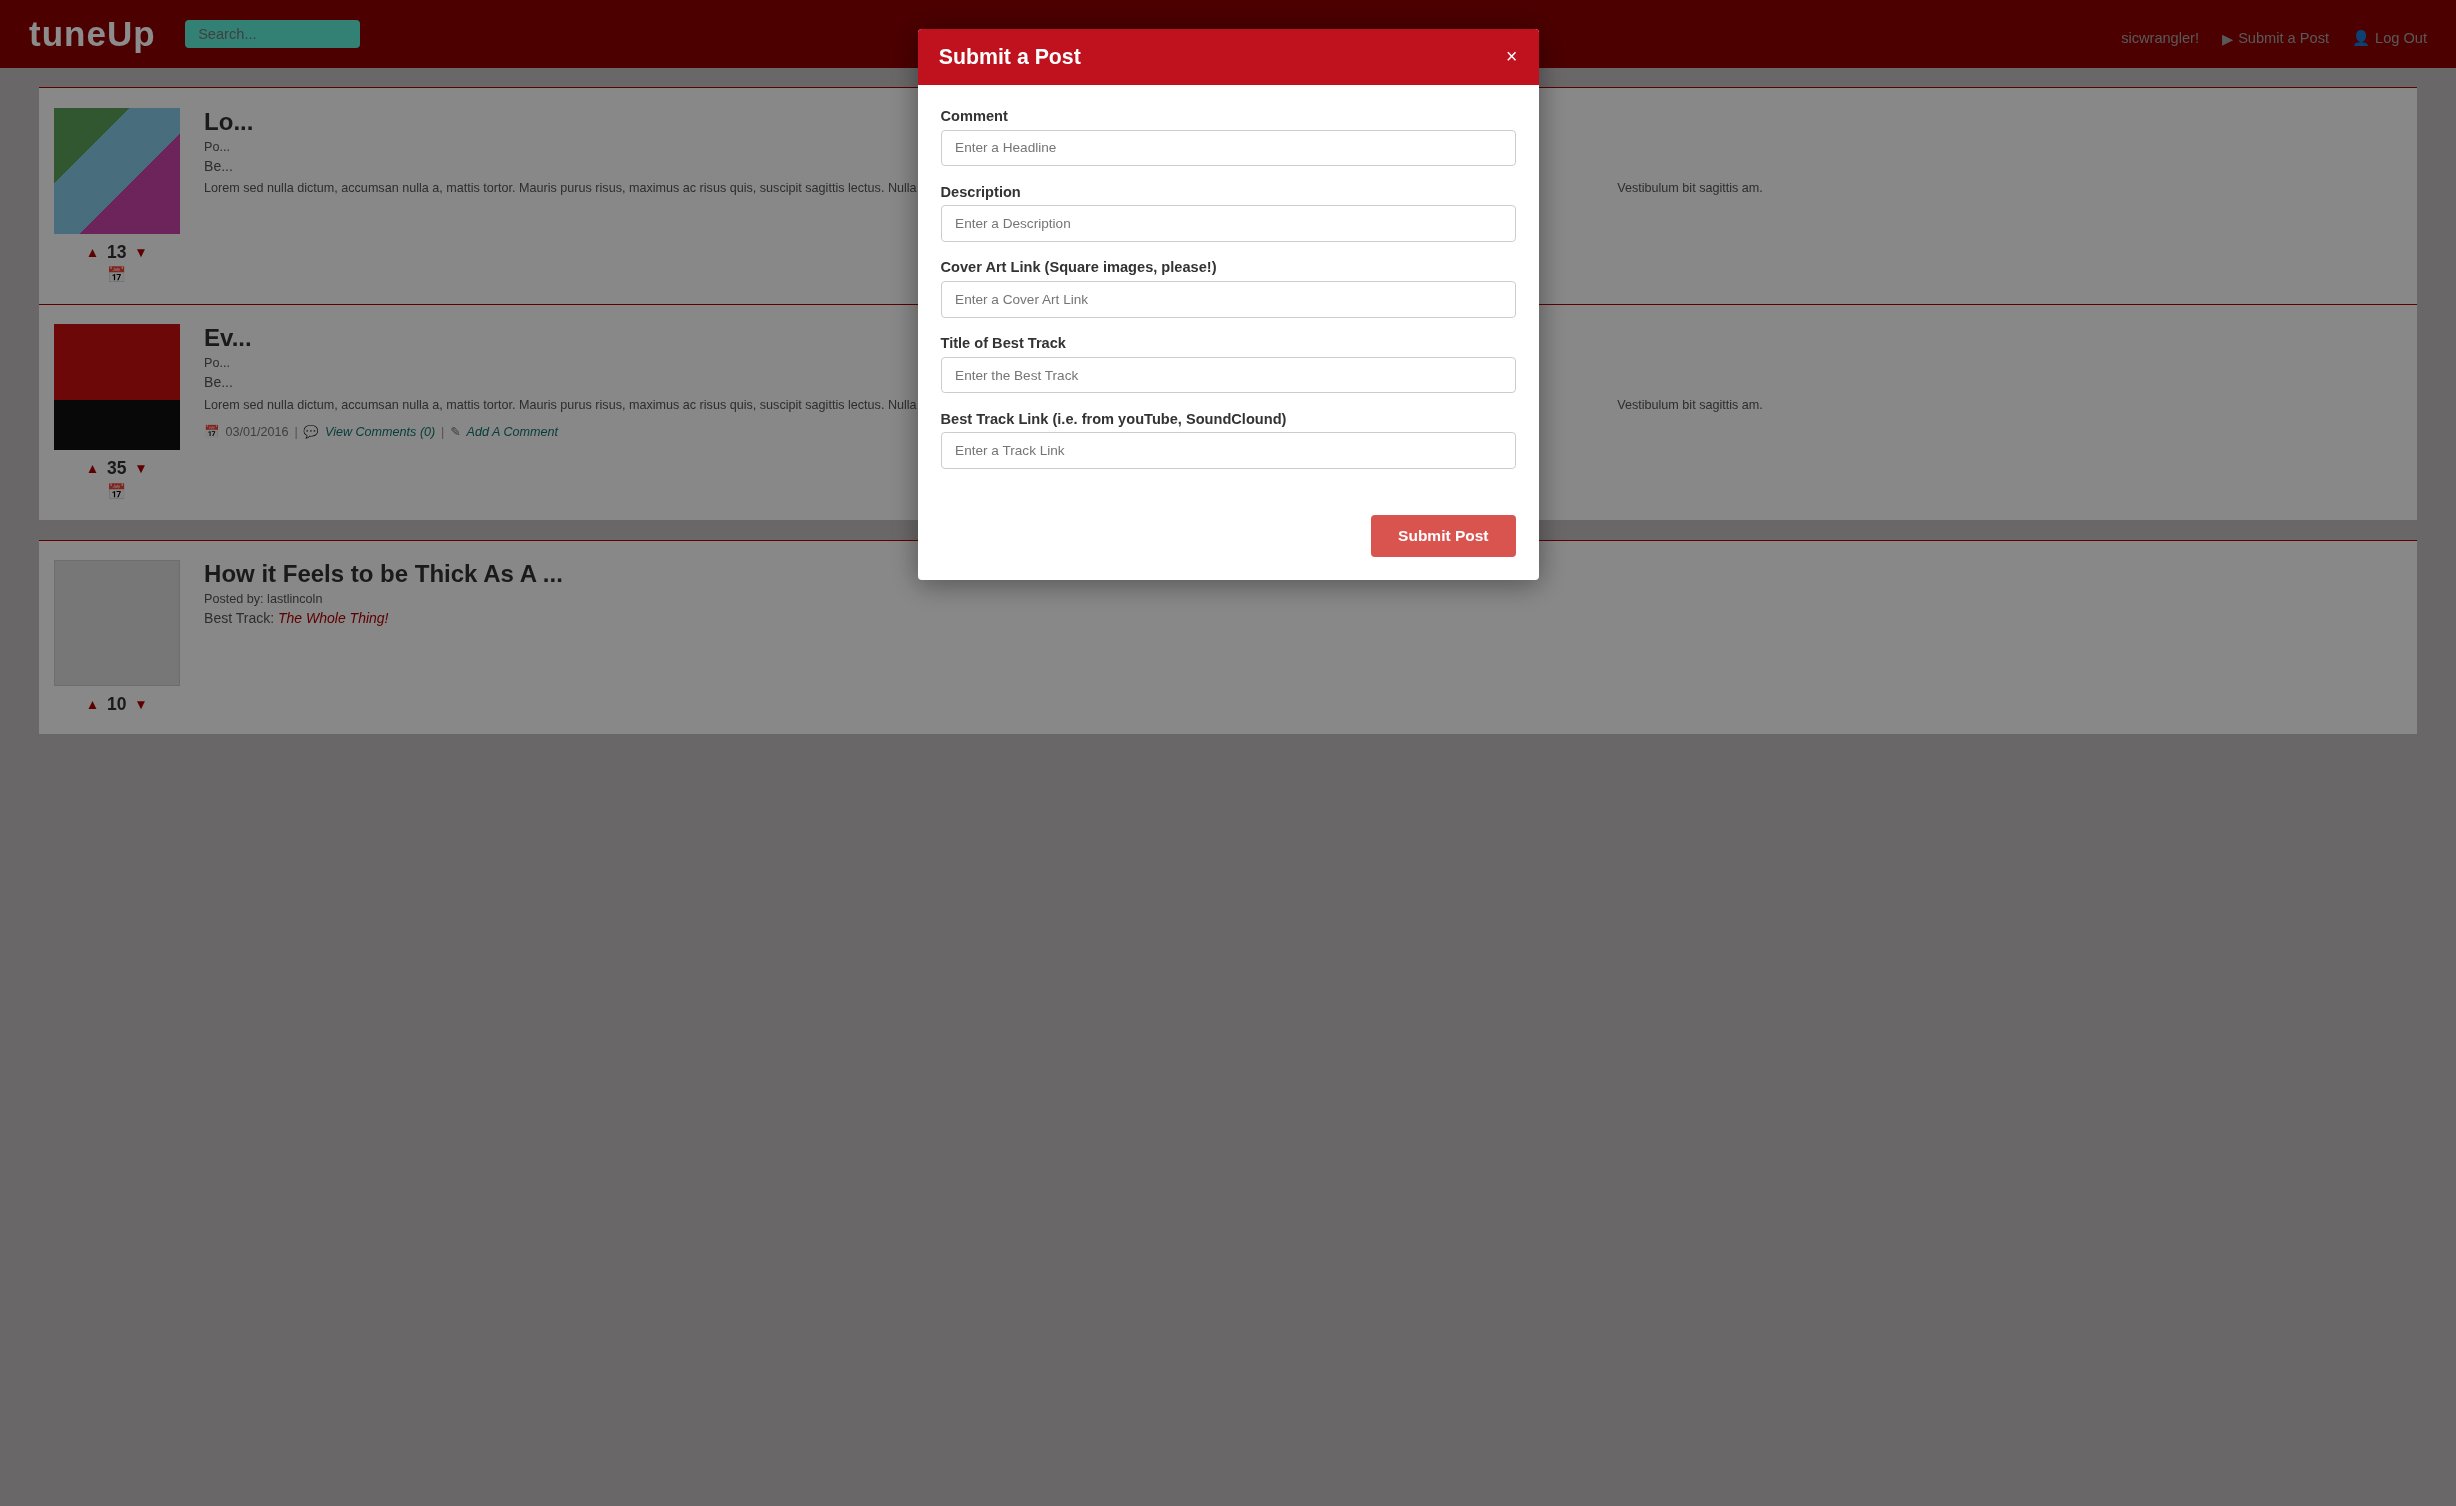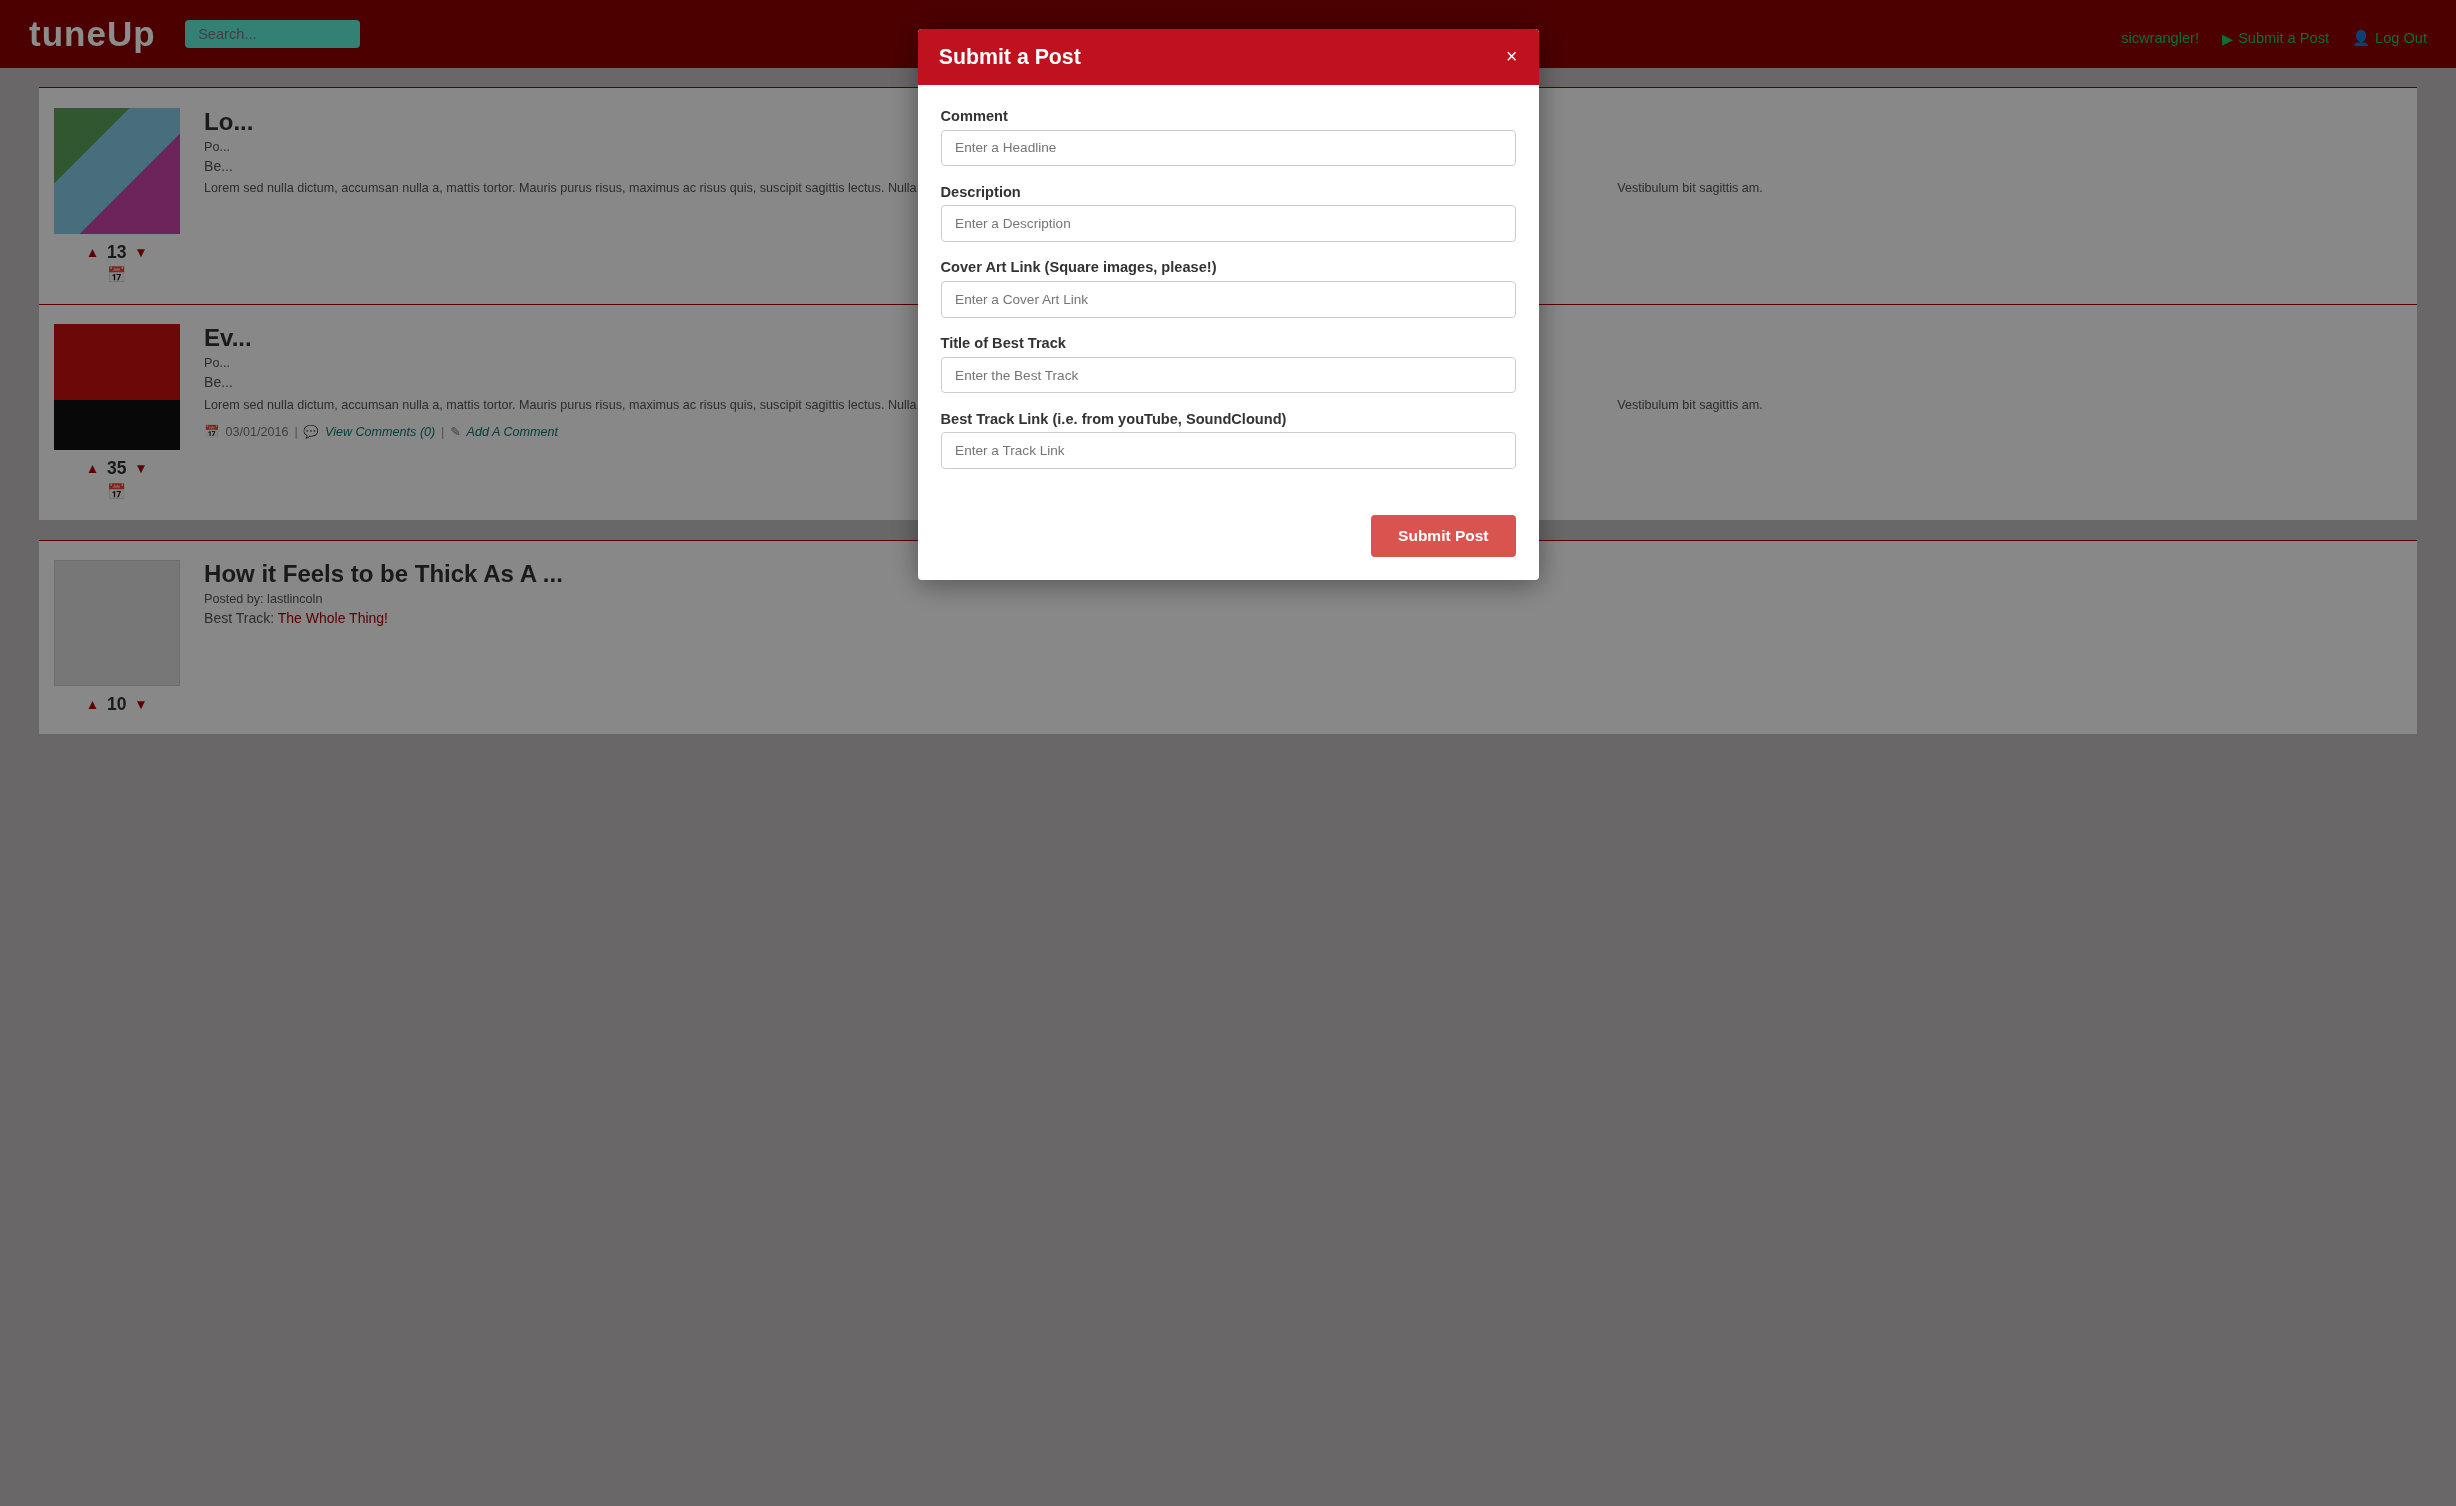--- a/index.html
+++ b/index.html
@@ -42,21 +42,21 @@
     }
     .navbar-right {
       margin-left: auto;
       display: flex;
       align-items: center;
       gap: 23px;
       color: #ddd;
       font-size: 14.6px;
     }
     .navbar-right .nav-link {
-      color: #22c55e;
+      color: #a3a3a3;
       cursor: pointer;
       display: flex;
       align-items: center;
       gap: 4.9px;
       margin-top: 8px;
     }
 
     
     .page-content {
       padding: 19.4px 39px;
@@ -118,20 +118,21 @@
       margin-bottom: 3.9px;
     }
     .post-best-track {
       font-size: 14px;
       color: #555;
       margin-bottom: 5.8px;
     }
     .post-best-track a {
       color: #b00000;
       text-decoration: none;
+      font-style: italic;
     }
     .post-description {
       font-size: 12.6px;
       color: #555;
       line-height: 1.5;
     }
     .post-footer {
       margin-top: 9.7px;
       font-size: 12.6px;
       color: #777;

